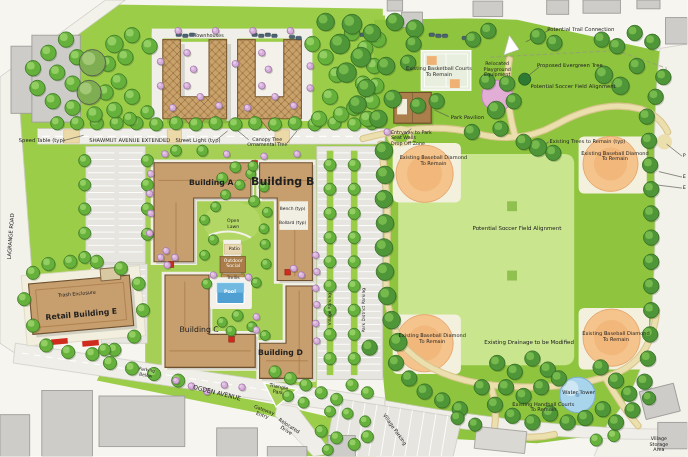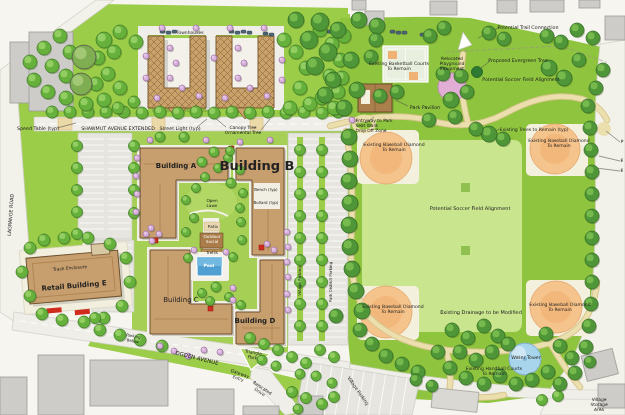--- a/index.html
+++ b/index.html
@@ -1330,22 +1330,22 @@
       <div class="label" style="left: 393px; top: 309px; font-size: 4.6px; transform: translate(-50%, -50%) rotate(0deg);">Existing Baseball Diamond
 To Remain</div>
       <div class="label" style="left: 560px; top: 307px; font-size: 4.6px; transform: translate(-50%, -50%) rotate(0deg);">Existing Baseball Diamond
 To Remain</div>
       <div class="label" style="left: 481px; top: 313px; font-size: 5px; transform: translate(-50%, -50%) rotate(0deg);">Existing Drainage to be Modified</div>
       <div class="label" style="left: 526px; top: 358px; font-size: 4.8px; transform: translate(-50%, -50%) rotate(0deg);">Water Tower</div>
       <div class="label" style="left: 494px; top: 371px; font-size: 4.6px; transform: translate(-50%, -50%) rotate(0deg);">Existing Handball Courts
 To Remain</div>
       <div class="label" style="left: 358px; top: 391px; font-size: 4.6px; transform: translate(-50%, -50%) rotate(55deg);">Village Parking</div>
       <div class="label" style="left: 599px; top: 405px; font-size: 4.4px; transform: translate(-50%, -50%) rotate(0deg);">Village Storage Area</div>
-      <div class="label" style="left: 176px; top: 166px; font-size: 7px; font-weight: 700; transform: translate(-50%, -50%) rotate(0deg);">Building A</div>
-      <div class="label" style="left: 257px; top: 166px; font-size: 13px; font-weight: 700; transform: translate(-50%, -50%) rotate(0deg);">Building B</div>
+      <div class="label" style="left: 192px; top: 166px; font-size: 7px; font-weight: 700; transform: translate(-50%, -50%) rotate(0deg);">Building A</div>
+      <div class="label" style="left: 257px; top: 166px; font-size: 10px; font-weight: 700; transform: translate(-50%, -50%) rotate(0deg);">Building B</div>
       <div class="label" style="left: 181px; top: 300px; font-size: 7px; font-weight: 400; transform: translate(-50%, -50%) rotate(0deg);">Building C</div>
       <div class="label" style="left: 255px; top: 321px; font-size: 7px; font-weight: 700; transform: translate(-50%, -50%) rotate(0deg);">Building D</div>
       <div class="label" style="left: 212px; top: 204px; font-size: 4.2px; transform: translate(-50%, -50%) rotate(0deg);">Open
 Lawn</div>
       <div class="label" style="left: 266px; top: 190px; font-size: 4px; transform: translate(-50%, -50%) rotate(0deg);">Bench (typ)</div>
       <div class="label" style="left: 266px; top: 203px; font-size: 4px; transform: translate(-50%, -50%) rotate(0deg);">Bollard (typ)</div>
       <div class="label" style="left: 213px; top: 227px; font-size: 4.2px; transform: translate(-50%, -50%) rotate(0deg);">Patio</div>
       <div class="label" style="left: 212px; top: 240px; font-size: 4.2px; color: rgb(255, 255, 255); transform: translate(-50%, -50%) rotate(0deg);">Outdoor
 Social</div>
       <div class="label" style="left: 212px; top: 253px; font-size: 4.2px; transform: translate(-50%, -50%) rotate(0deg);">Trellis</div>

